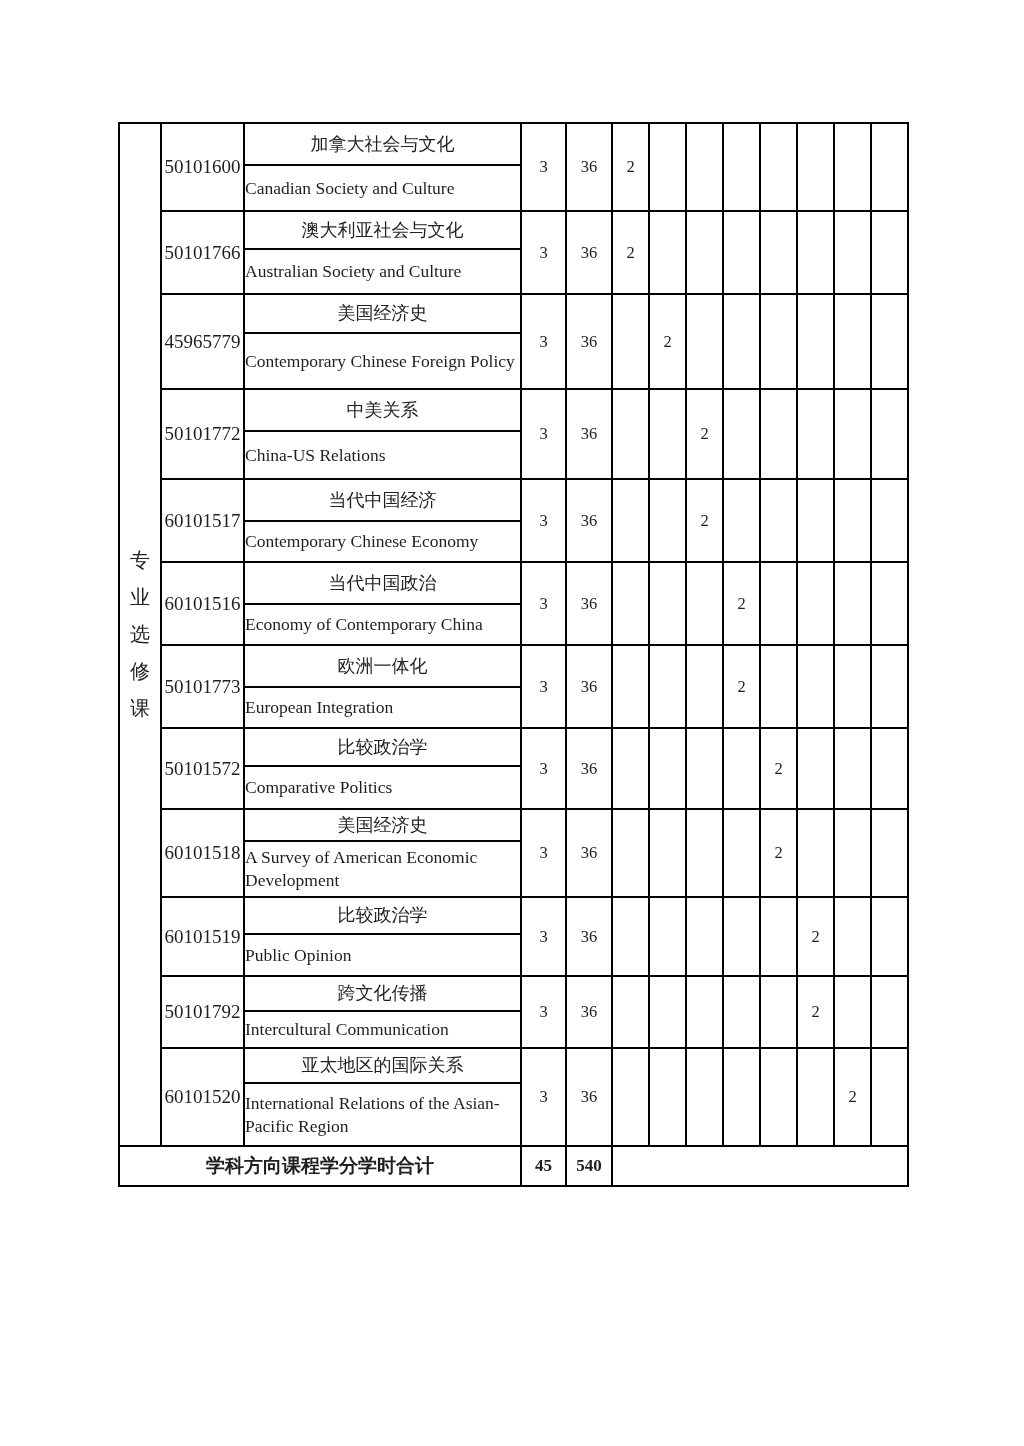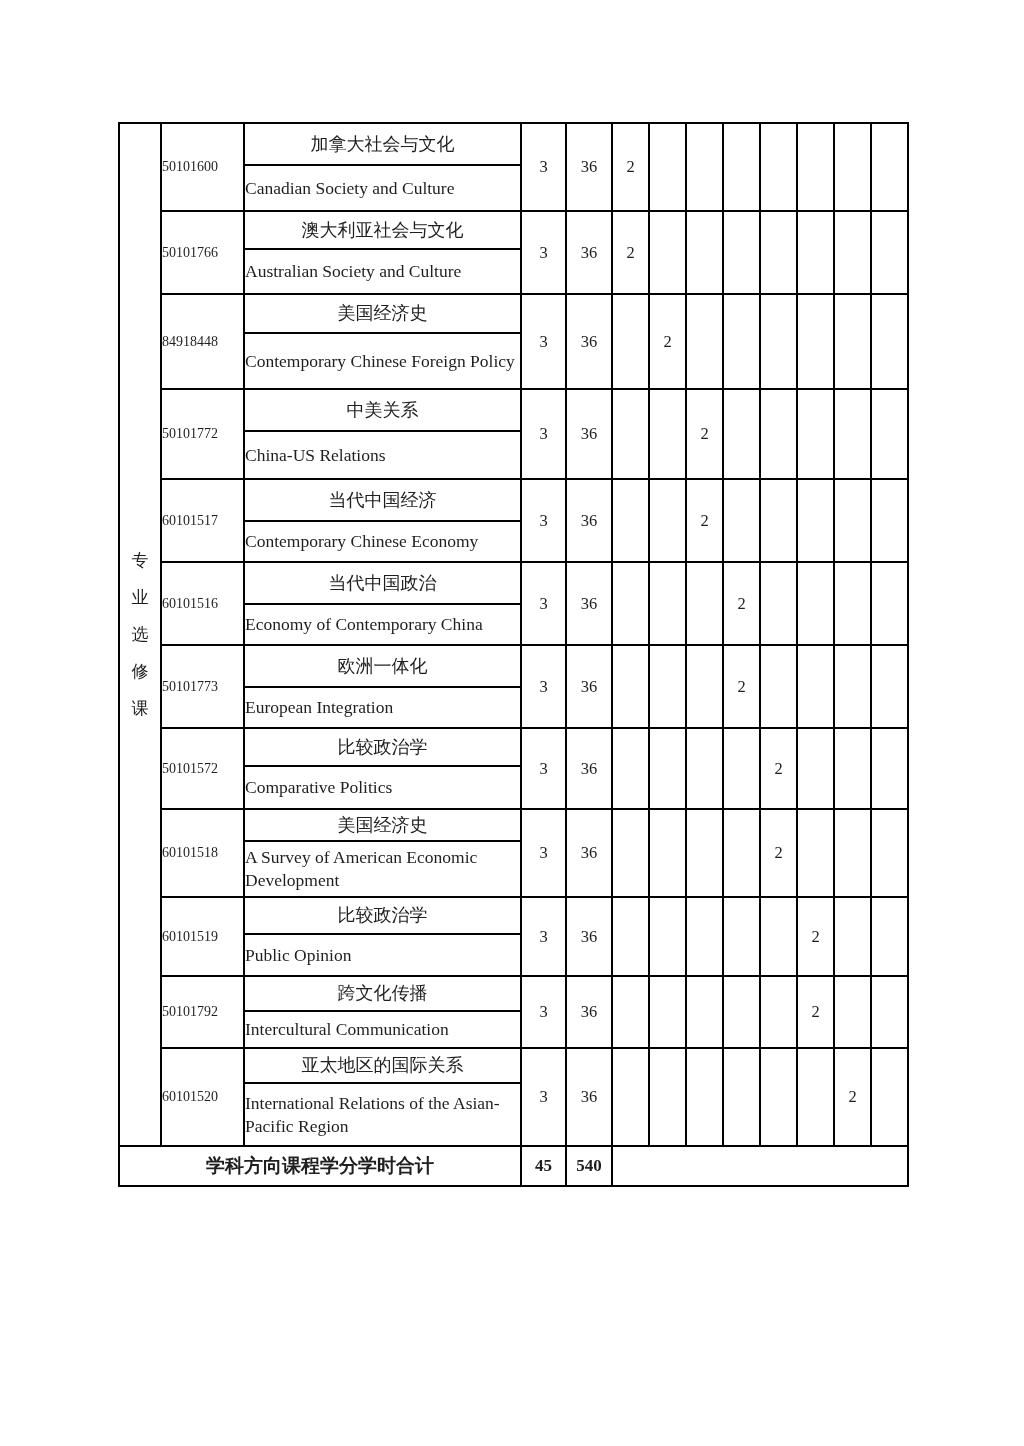--- a/index.html
+++ b/index.html
@@ -22,28 +22,28 @@
     padding: 0;
     vertical-align: middle;
     overflow: hidden;
   }
 
   
   td.category-cell { border-top: none; text-align: center; vertical-align: middle; }
   .vertical-label {
     display: inline-block;
     width: 1.15em;
-    font-size: 17px;
+    font-size: 20px;
     line-height: 37px;
     word-break: break-all;
     letter-spacing: 0;
     text-align: center;
   }
 
-  td.code-cell   { font-size: 14px; }
+  td.code-cell   { text-align: center; font-size: 19px; }
   td.name-cn-cell {
     border-bottom: 1px solid #000;
     text-align: center; font-size: 18px;
     padding: 2px 5px 2px 6px; line-height: 1.25;
   }
   td.name-en-cell {
     border-top: 1px solid #000;
     text-align: left; font-size: 17.5px;
     padding: 2px 5px 2px 6px; line-height: 1.3;
   }
@@ -105,21 +105,21 @@
           <td class="num-cell" rowspan="2"></td>
           <td class="num-cell" rowspan="2"></td>
           <td class="num-cell" rowspan="2"></td>
           <td class="num-cell" rowspan="2"></td>
           <td class="num-cell" rowspan="2"></td>
         </tr>
         <tr style="height: 45px;">
           <td class="name-en-cell">Australian Society and Culture</td>
         </tr>
         <tr style="height: 39px;">
-          <td class="code-cell" rowspan="2">84918448</td>
+          <td class="code-cell" rowspan="2">45965779</td>
           <td class="name-cn-cell">美国经济史</td>
           <td class="num-cell" rowspan="2">3</td>
           <td class="num-cell" rowspan="2">36</td>
           <td class="num-cell" rowspan="2"></td>
           <td class="num-cell" rowspan="2">2</td>
           <td class="num-cell" rowspan="2"></td>
           <td class="num-cell" rowspan="2"></td>
           <td class="num-cell" rowspan="2"></td>
           <td class="num-cell" rowspan="2"></td>
           <td class="num-cell" rowspan="2"></td>

